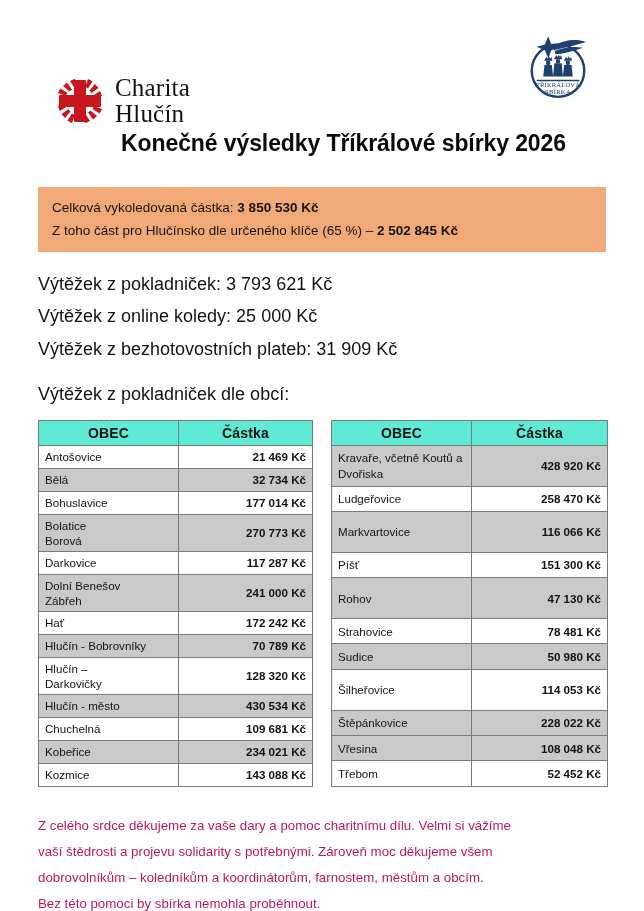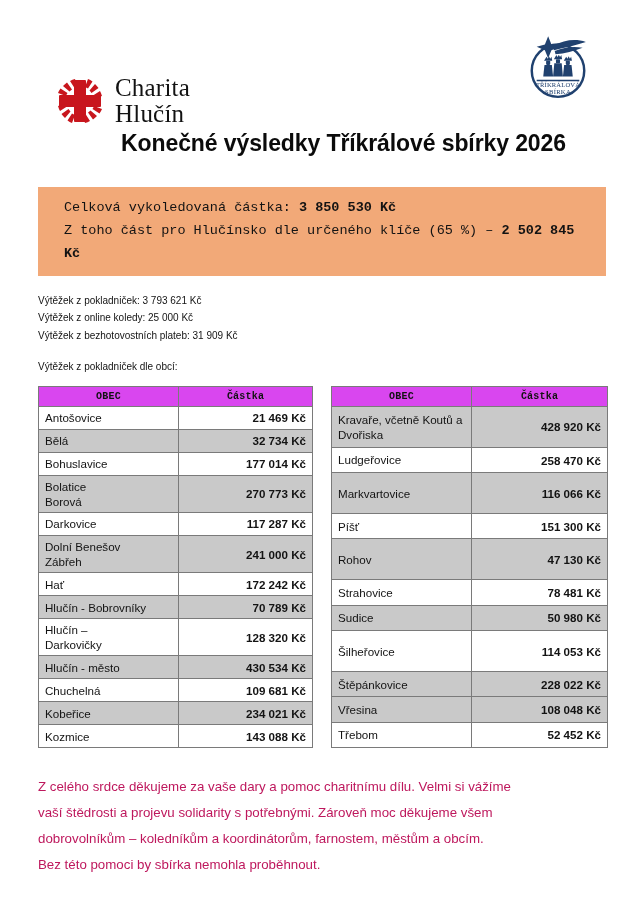--- a/index.html
+++ b/index.html
@@ -53,36 +53,35 @@
     color:#0b0b0b;
     margin:22px 0 0 0;
     letter-spacing:-0.1px;
     padding-left:43px;
   }
 
   
   .callout{
     margin:30px 38px 0 38px;
     background:#F2A978;
-    padding:9px 8px 10px 24px;
+    padding:9px 8px 10px 12px;
     box-sizing:border-box;
-    font-family:Liberation Mono, monospace;
   }
   .callout div{
     font-size:13.5px;
     line-height:1.72;
     color:#131313;
     padding-left:2px;
   }
   .callout b{font-weight:bold;}
 
   
   .lines{
     margin:16px 38px 0 38px;
-    font-size:10px;
+    font-size:18px;
     line-height:1.78;
     color:#131313;
   }
   .lines .spacer{height:13px;}
 
   
   .tables{
     margin:10px 0 0 0;
     padding:0 38px;
     display:flex;
@@ -91,29 +90,28 @@
   }
   table.obec{
     border-collapse:collapse;
     table-layout:fixed;
     border:1px solid #7a7a7a;
     font-size:11.6px;
   }
   table.obec.left{width:274px;}
   table.obec.right{width:276px;}
   table.obec th{
-    background:#d946ef;
-    font-size:10px;
+    background:#5eead4;
+    font-size:14px;
     font-weight:bold;
     text-align:center;
     padding:4px 2px;
     border:1px solid #7a7a7a;
     color:#121212;
     letter-spacing:.2px;
-    font-family:Liberation Mono, monospace;
   }
   table.obec td{
     border:1px solid #7a7a7a;
     padding:3px 6px;
     color:#131313;
     vertical-align:middle;
   }
   table.obec td.name{
     text-align:left;
     line-height:1.30;

